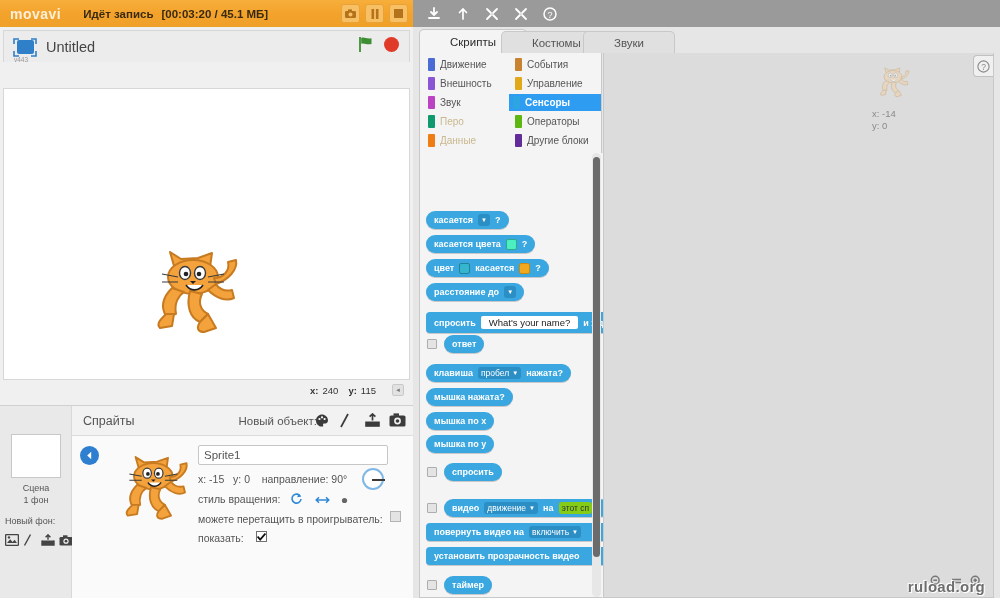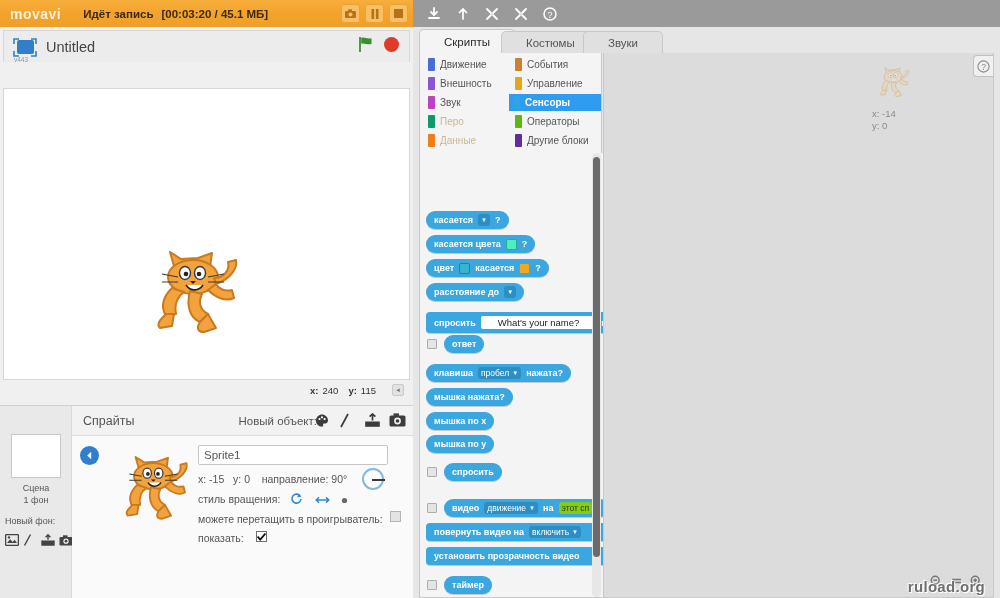--- a/index.html
+++ b/index.html
@@ -156,21 +156,21 @@
     position:absolute; left:184px; top:95px; width:11px; height:11px;
     background:#fff; border:1px solid #707070;
     display:flex; align-items:center; justify-content:center;
   }
 
   
   .editor { position:absolute; left:413px; top:27px; width:587px; height:571px; background:#e6e6e6; }
 
   .tabs { position:absolute; left:0; top:0; width:587px; height:26px; }
   .tab {
-    position:absolute; top:4px; height:22px; padding:0 24px;
+    position:absolute; top:4px; height:22px; padding:0 30px;
     border:1px solid #c8c8c8; border-bottom:none;
     border-top-left-radius:5px; border-top-right-radius:5px;
     font-size:11.5px; display:flex; align-items:center; justify-content:center;
     background:#e0e0e0; color:#555;
   }
   .tab.active { background:#f4f4f4; color:#2b2b2b; top:2px; height:24px; }
   .tab1 { left:6px; }
   .tab2 { left:88px; }
   .tab3 { left:170px; }
 
@@ -205,21 +205,21 @@
   .blk.stack { border-radius:4px; }
   .drop {
     background:#2b8ec4; border-radius:3px; height:12px;
     display:inline-flex; align-items:center; padding:0 3px; gap:3px;
     font-size:8.5px; color:#fff; font-weight:normal;
   }
   .drop.white { background:#84cc16; color:#333; font-weight:normal; }
   .caret { font-size:6px; }
   .inp-white {
     background:#fff; color:#222; font-weight:normal;
-    border-radius:2px; height:13px; padding:0 17px; font-size:9.5px;
+    border-radius:2px; height:13px; padding:0 8px; font-size:9.5px;
     display:inline-flex; align-items:center;
   }
   .swatch-g { width:11px; height:11px; background:#4cf0c0; border:1px solid #2fa98a; border-radius:2px; }
   .swatch-t { width:11px; height:11px; background:#36b5cf; border:1px solid #1f8499; border-radius:2px; }
   .swatch-o { width:11px; height:11px; background:#f0a81e; border:1px solid #c78914; border-radius:2px; }
   .chk-box {
     position:absolute; width:10px; height:10px; background:#e4e4e4;
     border:1px solid #adadad; border-radius:1px;
   }
   .pal-scroll {

